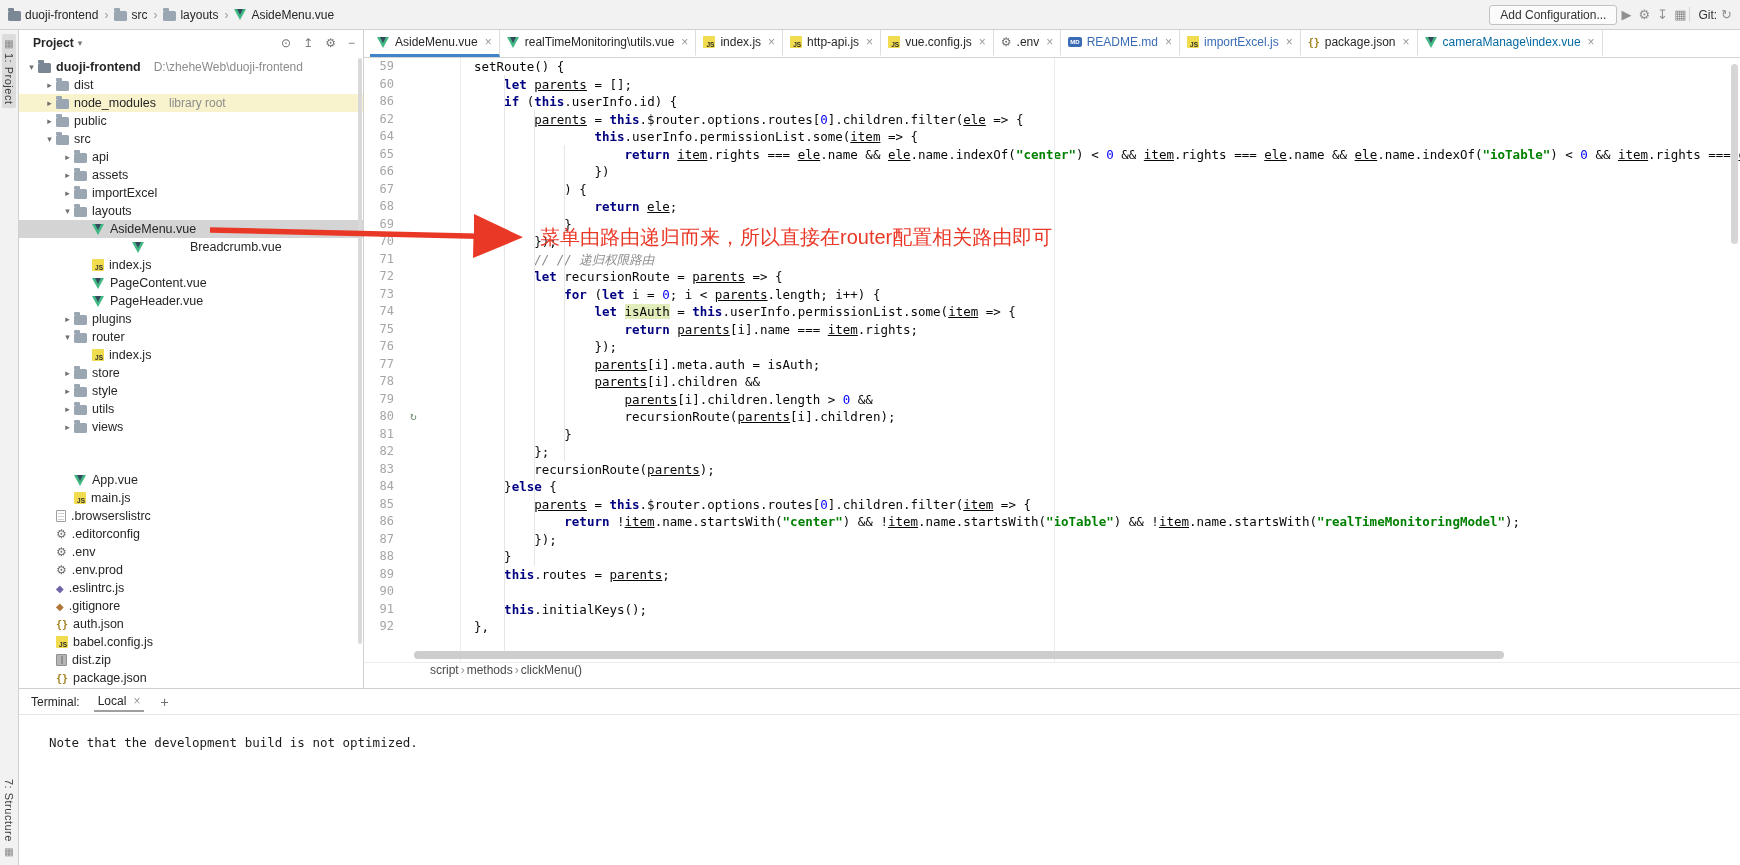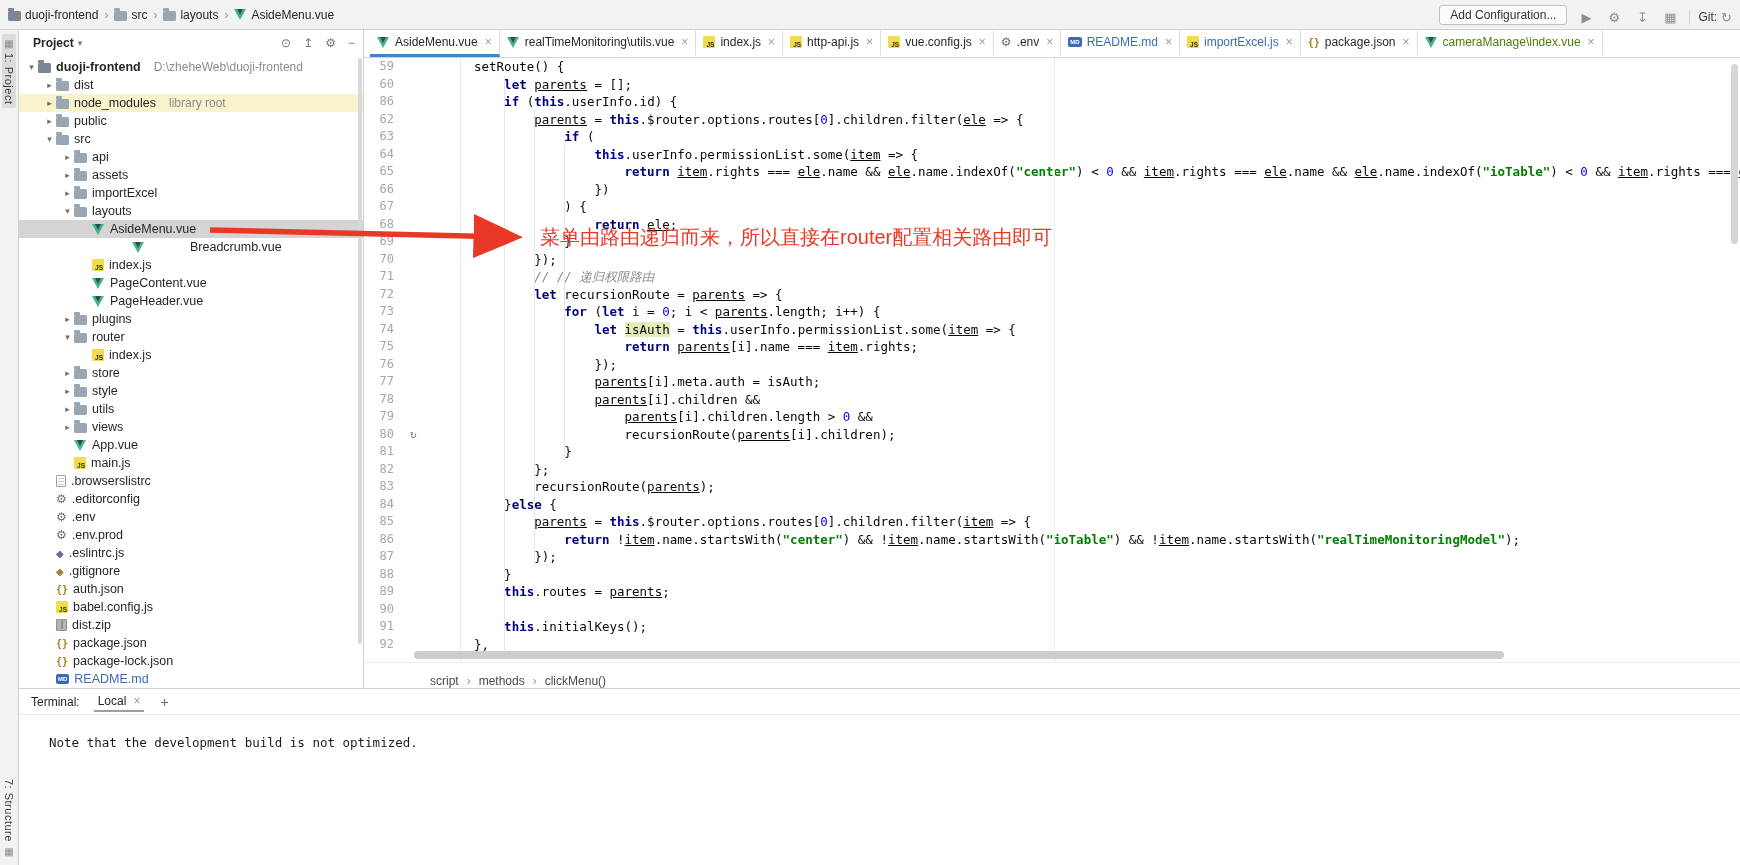--- a/index.html
+++ b/index.html
@@ -4,21 +4,21 @@
 <style>
   * { box-sizing: border-box; margin: 0; padding: 0; }
   html,body { width:1740px; height:865px; overflow:hidden; }
   body { font-family:"Liberation Sans", sans-serif; font-size:12px; color:#262626; background:#fff; position:relative; }
 
   
   .titlebar { height:30px; background:#f2f2f2; border-bottom:1px solid #d1d1d1; display:flex; align-items:center; padding:0 8px; }
   .crumbs { display:flex; align-items:center; gap:4px; }
   .crumb { display:inline-flex; align-items:center; gap:4px; cursor:default; }
   .crumb-sep { color:#9a9a9a; margin:0 2px; }
-  .titlebar-right { margin-left:auto; display:flex; align-items:flex-end; gap:10px; }
+  .titlebar-right { margin-left:auto; display:flex; align-items:center; gap:0; }
   .addcfg { border:1px solid #c2c2c2; background:#fbfbfb; border-radius:3px; padding:2px 10px; font-size:12px; color:#333; }
   .tb-icon { color:#8f8f8f; font-size:13px; width:18px; text-align:center; }
   .git-area { display:flex; align-items:center; gap:4px; color:#333; padding-left:8px; border-left:1px solid #d6d6d6; }
 
   
   .body-row { display:flex; height:835px; }
   .left-strip { width:19px; background:#f2f2f2; border-right:1px solid #d1d1d1; display:flex; flex-direction:column; align-items:center; padding:4px 0; }
   .stripbtn { display:flex; flex-direction:column; align-items:center; gap:4px; padding:4px 1px; }
   .stripbtn.active { background:#dcdcdc; border-radius:2px; }
   .strip-ico { color:#8a8a8a; font-size:10px; }
@@ -76,21 +76,21 @@
   .tk-k { color:#000080; font-weight:bold; }
   .tk-s { color:#008000; font-weight:bold; }
   .tk-n { color:#0000ff; }
   .tk-c { color:#8c8c8c; font-style:italic; }
   .tk-u { text-decoration:underline; }
   .tk-hl { background:#e1eebc; }
   .guide { position:absolute; width:1px; background:#e6e6e6; }
   .rmargin { position:absolute; left:690px; top:0; bottom:0; width:1px; background:#ebebeb; }
   .hscroll { position:absolute; left:50px; bottom:3px; width:1090px; height:8px; background:#cdcdcd; border-radius:4px; }
   .vscroll { position:absolute; right:2px; top:6px; width:7px; height:180px; background:#d6d6d6; border-radius:4px; }
-  .ebc { height:26px; border-top:1px solid #ececec; display:flex; align-items:flex-end; padding-left:66px; gap:6px; color:#4a4a4a; font-size:12px; background:#fff; }
+  .ebc { height:26px; border-top:1px solid #ececec; display:flex; align-items:flex-start; padding-left:66px; color:#4a4a4a; font-size:12px; background:#fff; }
 
   
   .terminal { height:177px; border-top:1px solid #d1d1d1; background:#fff; display:flex; flex-direction:column; }
   .term-header { height:26px; display:flex; align-items:center; gap:14px; padding:0 0 0 12px; border-bottom:1px solid #e6e6e6; }
   .term-label { color:#262626; }
   .term-tab { display:flex; align-items:center; gap:5px; padding:3px 4px 2px; border-bottom:2px solid #9e9e9e; color:#262626; }
   .term-plus { color:#6e6e6e; font-size:14px; margin-left:2px; }
   .term-body { flex:1; padding:18px 0 0 30px; font-family:"DejaVu Sans Mono",monospace; font-size:12.5px; line-height:19px; color:#1c1c1c; }
   .t-cyan { color:#00a3b4; }
 
@@ -265,21 +265,21 @@
             <div class="trow" style="padding-left: 42px;">
               <span class="chev">▸</span>
               <span class="fi fi-folder"></span>
               <span class="tlabel">utils</span>
             </div>
             <div class="trow" style="padding-left: 42px;">
               <span class="chev">▸</span>
               <span class="fi fi-folder"></span>
               <span class="tlabel">views</span>
             </div>
-            <div class="trow" style="padding-left: 42px;">
+            <div class="trow" style="padding-left: 42px; margin-top: 35px;">
               <span class="chev"></span>
               <span class="fi fi-vue"></span>
               <span class="tlabel">App.vue</span>
             </div>
             <div class="trow" style="padding-left: 42px;">
               <span class="chev"></span>
               <span class="fi fi-js">JS</span>
               <span class="tlabel">main.js</span>
             </div>
             <div class="trow" style="padding-left: 24px;">
@@ -387,36 +387,35 @@
               <span class="tab-label" style="color: rgb(58, 108, 181);">importExcel.js</span>
               <span class="tab-close">×</span>
             </div>
             <div class="tab">
               <span class="fi fi-json">{}</span>
               <span class="tab-label">package.json</span>
               <span class="tab-close">×</span>
             </div>
             <div class="tab">
               <span class="fi fi-vue"></span>
-              <span class="tab-label" style="color: #4d7c0f;">cameraManage\index.vue</span>
+              <span class="tab-label" style="color: #0369a1;">cameraManage\index.vue</span>
               <span class="tab-close">×</span>
             </div>
           </div>
         <div class="code-area" id="code-area">
           <div class="gutter-sep"></div>
           <div class="guide" style="left:140px; top:17px; height:578px"></div>
           <div class="guide" style="left:170px; top:52px; height:456px"></div>
           <div class="guide" style="left:200px; top:87px; height:316px"></div>
           <div class="rmargin"></div>
           <div id="code-lines">
               <div class="cline"><span class="lnum">59</span><span class="gicon"></span><span class="ctext"><span class="tk-p">setRoute() {</span></span></div>
               <div class="cline"><span class="lnum">60</span><span class="gicon"></span><span class="ctext">    <span class="tk-k">let</span><span class="tk-p"> </span><span class="tk-u">parents</span><span class="tk-p"> = [];</span></span></div>
               <div class="cline"><span class="lnum">86</span><span class="gicon"></span><span class="ctext">    <span class="tk-k">if</span><span class="tk-p"> (</span><span class="tk-k">this</span><span class="tk-p">.userInfo.id) {</span></span></div>
               <div class="cline"><span class="lnum">62</span><span class="gicon"></span><span class="ctext">        <span class="tk-u">parents</span><span class="tk-p"> = </span><span class="tk-k">this</span><span class="tk-p">.$router.options.routes[</span><span class="tk-n">0</span><span class="tk-p">].children.filter(</span><span class="tk-u">ele</span><span class="tk-p"> =&gt; {</span></span></div>
-              <div class="cline"><span class="lnum">63</span><span class="gicon"></span><span class="ctext">            <span class="tk-k">if</span><span class="tk-p"> (</span></span></div>
               <div class="cline"><span class="lnum">64</span><span class="gicon"></span><span class="ctext">                <span class="tk-k">this</span><span class="tk-p">.userInfo.permissionList.some(</span><span class="tk-u">item</span><span class="tk-p"> =&gt; {</span></span></div>
               <div class="cline"><span class="lnum">65</span><span class="gicon"></span><span class="ctext">                    <span class="tk-k">return</span><span class="tk-p"> </span><span class="tk-u">item</span><span class="tk-p">.rights === </span><span class="tk-u">ele</span><span class="tk-p">.name &amp;&amp; </span><span class="tk-u">ele</span><span class="tk-p">.name.indexOf(</span><span class="tk-s">"center"</span><span class="tk-p">) &lt; </span><span class="tk-n">0</span><span class="tk-p"> &amp;&amp; </span><span class="tk-u">item</span><span class="tk-p">.rights === </span><span class="tk-u">ele</span><span class="tk-p">.name &amp;&amp; </span><span class="tk-u">ele</span><span class="tk-p">.name.indexOf(</span><span class="tk-s">"ioTable"</span><span class="tk-p">) &lt; </span><span class="tk-n">0</span><span class="tk-p"> &amp;&amp; </span><span class="tk-u">item</span><span class="tk-p">.rights === </span><span class="tk-u">ele</span></span></div>
               <div class="cline"><span class="lnum">66</span><span class="gicon"></span><span class="ctext">                <span class="tk-p">})</span></span></div>
               <div class="cline"><span class="lnum">67</span><span class="gicon"></span><span class="ctext">            <span class="tk-p">) {</span></span></div>
               <div class="cline"><span class="lnum">68</span><span class="gicon"></span><span class="ctext">                <span class="tk-k">return</span><span class="tk-p"> </span><span class="tk-u">ele</span><span class="tk-p">;</span></span></div>
               <div class="cline"><span class="lnum">69</span><span class="gicon"></span><span class="ctext">            <span class="tk-p">}</span></span></div>
               <div class="cline"><span class="lnum">70</span><span class="gicon"></span><span class="ctext">        <span class="tk-p">});</span></span></div>
               <div class="cline"><span class="lnum">71</span><span class="gicon"></span><span class="ctext">        <span class="tk-c">// // 递归权限路由</span></span></div>
               <div class="cline"><span class="lnum">72</span><span class="gicon"></span><span class="ctext">        <span class="tk-k">let</span><span class="tk-p"> recursionRoute = </span><span class="tk-u">parents</span><span class="tk-p"> =&gt; {</span></span></div>
               <div class="cline"><span class="lnum">73</span><span class="gicon"></span><span class="ctext">            <span class="tk-k">for</span><span class="tk-p"> (</span><span class="tk-k">let</span><span class="tk-p"> i = </span><span class="tk-n">0</span><span class="tk-p">; i &lt; </span><span class="tk-u">parents</span><span class="tk-p">.length; i++) {</span></span></div>

